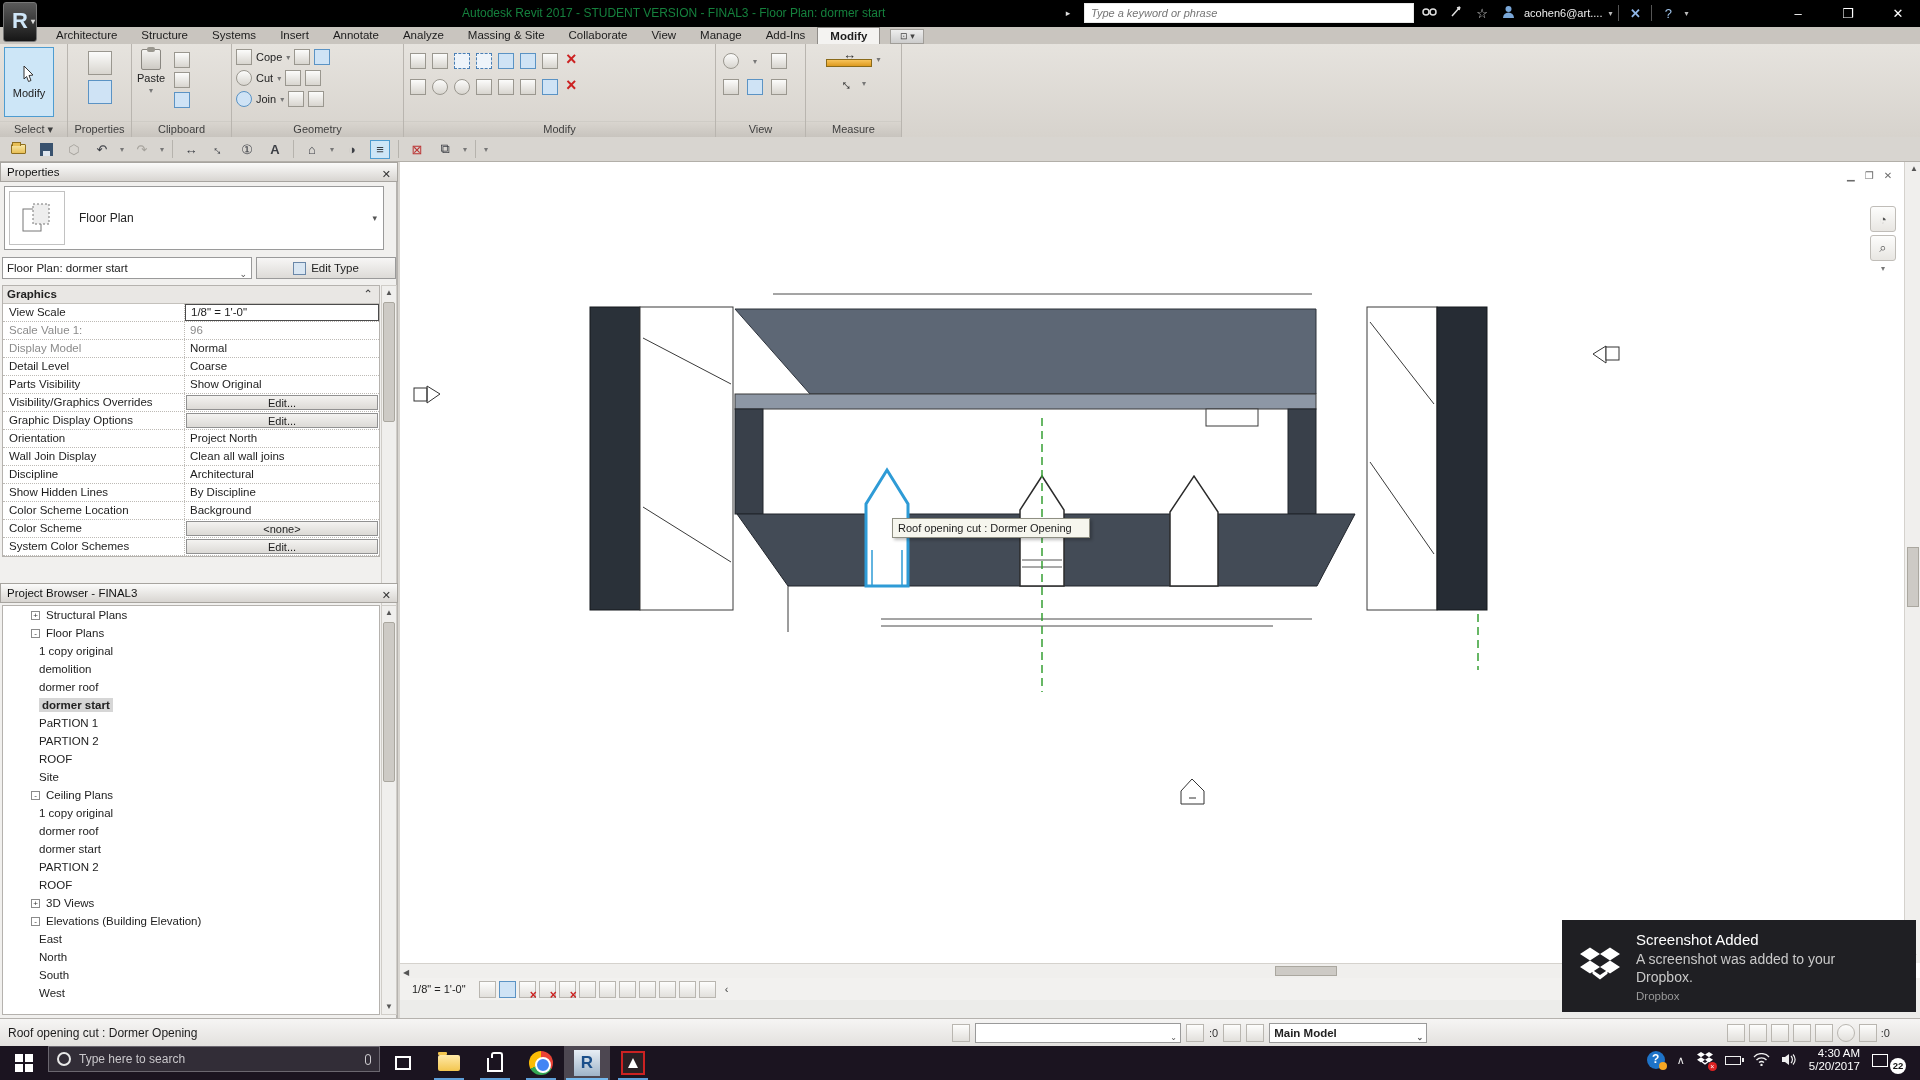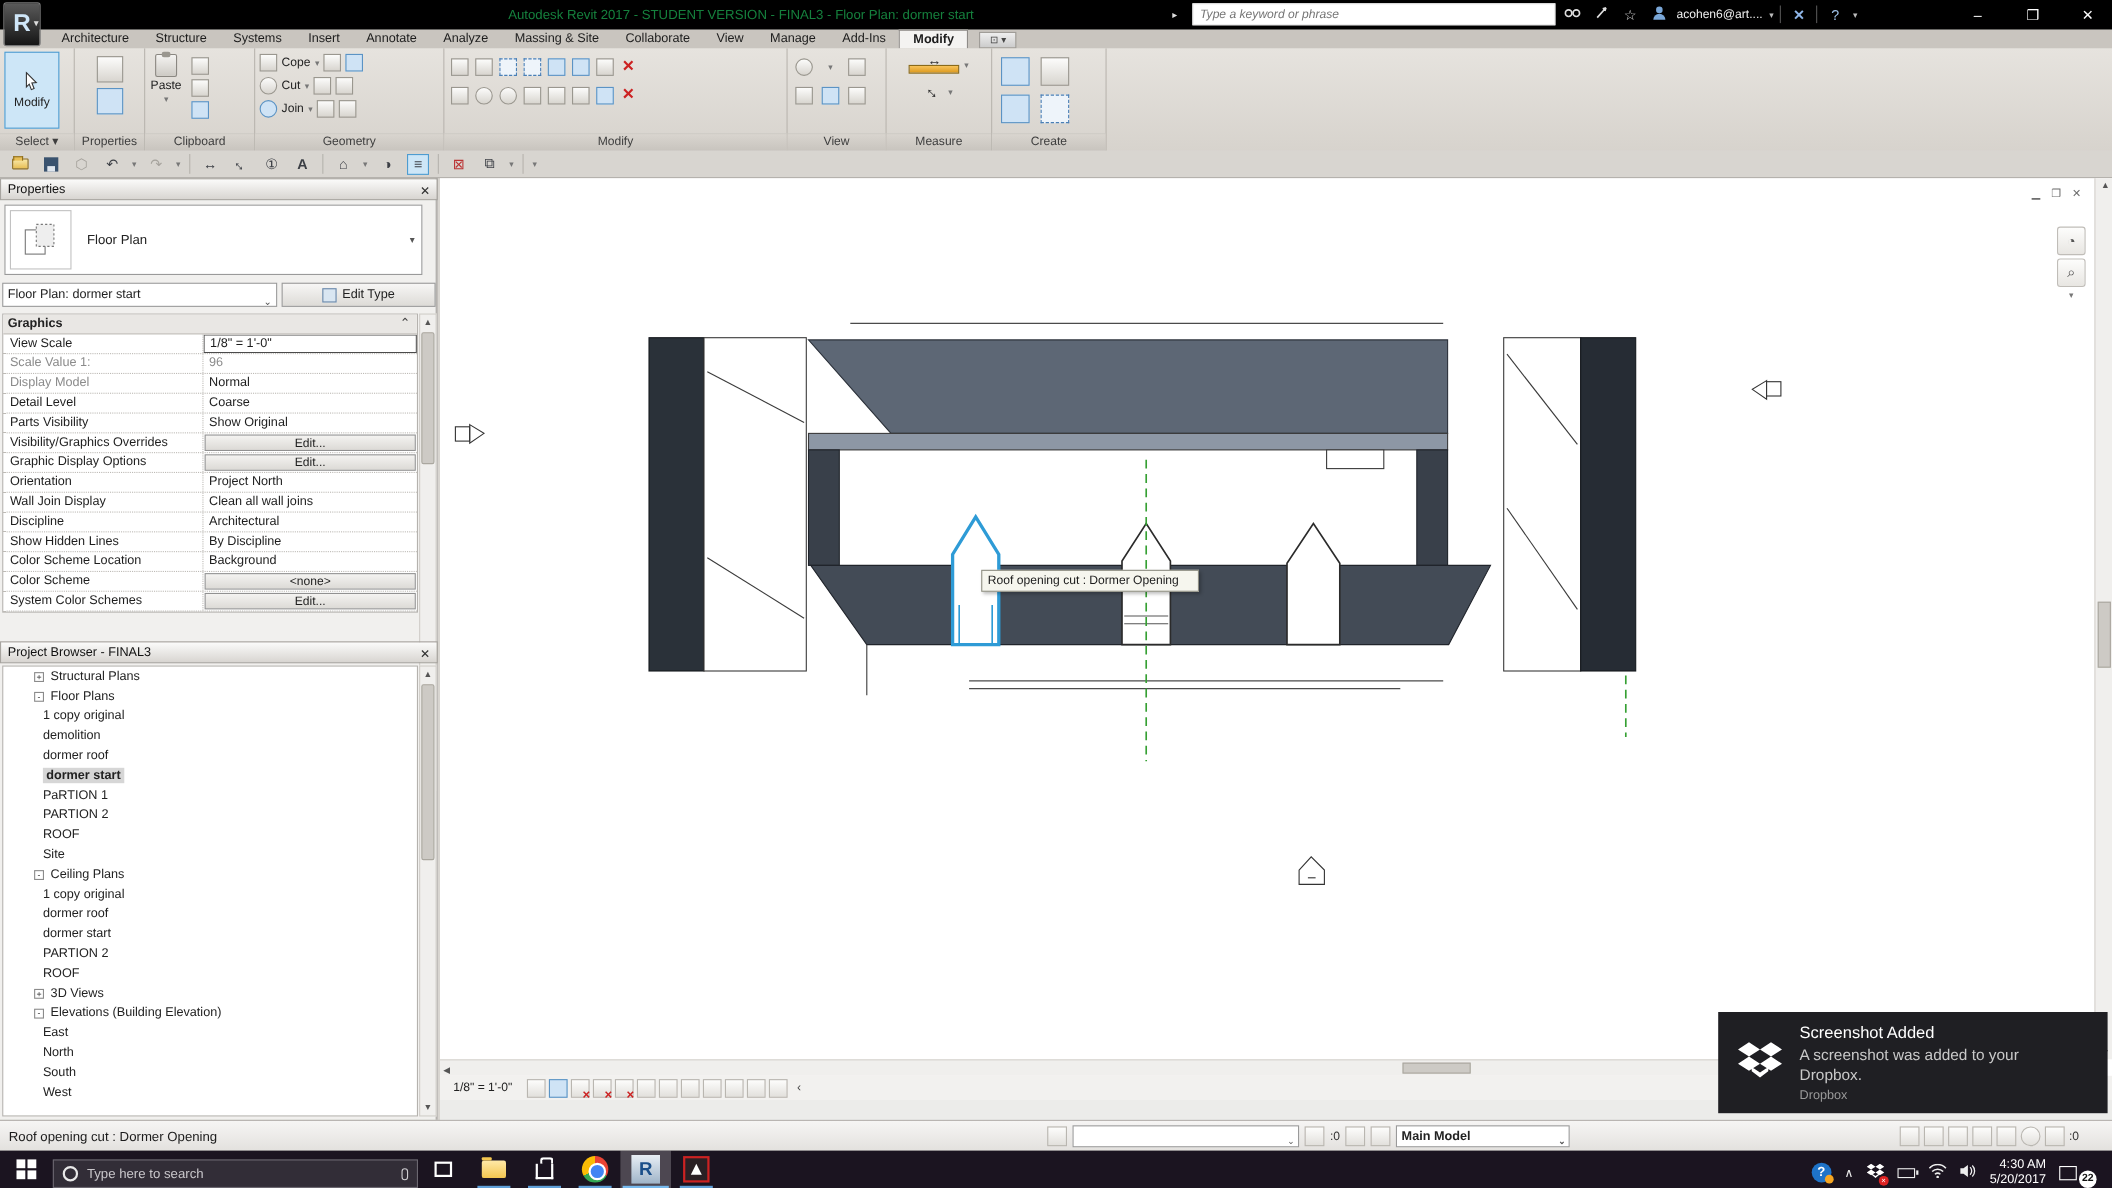--- a/index.html
+++ b/index.html
@@ -155,21 +155,21 @@
      border-top:1px solid #b5b2ae; display:flex; align-items:center; font-size:12px; }
   #status-left { margin-left:8px; color:#1c1c1c; }
   #status-right { position:absolute; left:952px; display:flex; align-items:center; gap:5px; }
   .st-icn { width:18px; height:18px; border:1px solid #b9b6b0; background:linear-gradient(#fdfdfc,#e2e0dc); }
   .st-combo { height:20px; background:#fff; border:1px solid #9a9a9a; font-size:11.5px; line-height:18px; padding:0 4px; position:relative; }
   .st-combo .chev { position:absolute; right:3px; top:5px; font-size:8px; color:#555; }
   #status-far-right { position:absolute; right:30px; display:flex; align-items:center; gap:4px; }
   .cnt { font-size:11px; color:#333; }
 
   
-  #taskbar { position:absolute; left:0; top:1046px; width:1920px; height:34px; background:#1b1420; display:flex; align-items:flex-end; }
+  #taskbar { position:absolute; left:0; top:1046px; width:1920px; height:34px; background:#1b1420; display:flex; align-items:flex-start; }
   #start-btn { width:48px; height:34px; display:flex; align-items:center; justify-content:center; }
   .win-logo { display:grid; grid-template-columns:8px 8px; grid-template-rows:8px 8px; gap:2px; }
   .win-logo div { background:#fff; }
   #tb-search { width:332px; height:26px; margin-left:0; background:#322d37; border:1px solid #6b6770; display:flex; align-items:center;
      color:#c9c7cb; font-size:12px; gap:8px; padding:0 8px; }
   .cortana-ring { width:14px; height:14px; border:2px solid #e8e8e8; border-radius:50%; }
   #tb-search .mic { margin-left:auto; width:6px; height:11px; border:1.5px solid #cfcdd1; border-radius:3px; position:relative; }
   .tb-icon { width:46px; height:34px; display:flex; align-items:center; justify-content:center; position:relative; }
   .tb-icon.running::after { content:""; position:absolute; left:8px; bottom:0; width:30px; height:2px; background:#5f9fd8; }
   .tb-icon.active { background:rgba(255,255,255,.22); }
@@ -379,29 +379,20 @@
           <span class="navdd">▾</span>
         </div>
         <div style="display:flex; align-items:center; gap:6px;">
           <span style="font-size:15px; color:#333; transform:rotate(45deg); display:inline-block;">↔</span>
           <span class="navdd">▾</span>
         </div>
       </div>
       <div class="plabel">Measure</div>
     </div>
 
-    <div class="rpanel" style="width:104px;">
-      <div class="mod-grid" style="grid-template-columns:repeat(2,34px); grid-auto-rows:32px; padding-top:2px;">
-        <span class="mi blue" style="width:26px;height:26px;"></span>
-        <span class="mi" style="width:26px;height:26px;"></span>
-        <span class="mi blue" style="width:26px;height:26px;"></span>
-        <span class="mi dash" style="width:26px;height:26px;"></span>
-      </div>
-      <div class="plabel">Create</div>
-    </div>
     <div style="flex:1;"></div>
   </div>
 
   <div id="qat">
     <span class="qbtn">
         <span class="folder-q"></span>
       </span>
     <span class="qbtn">
         <span class="floppy"></span>
       </span>

